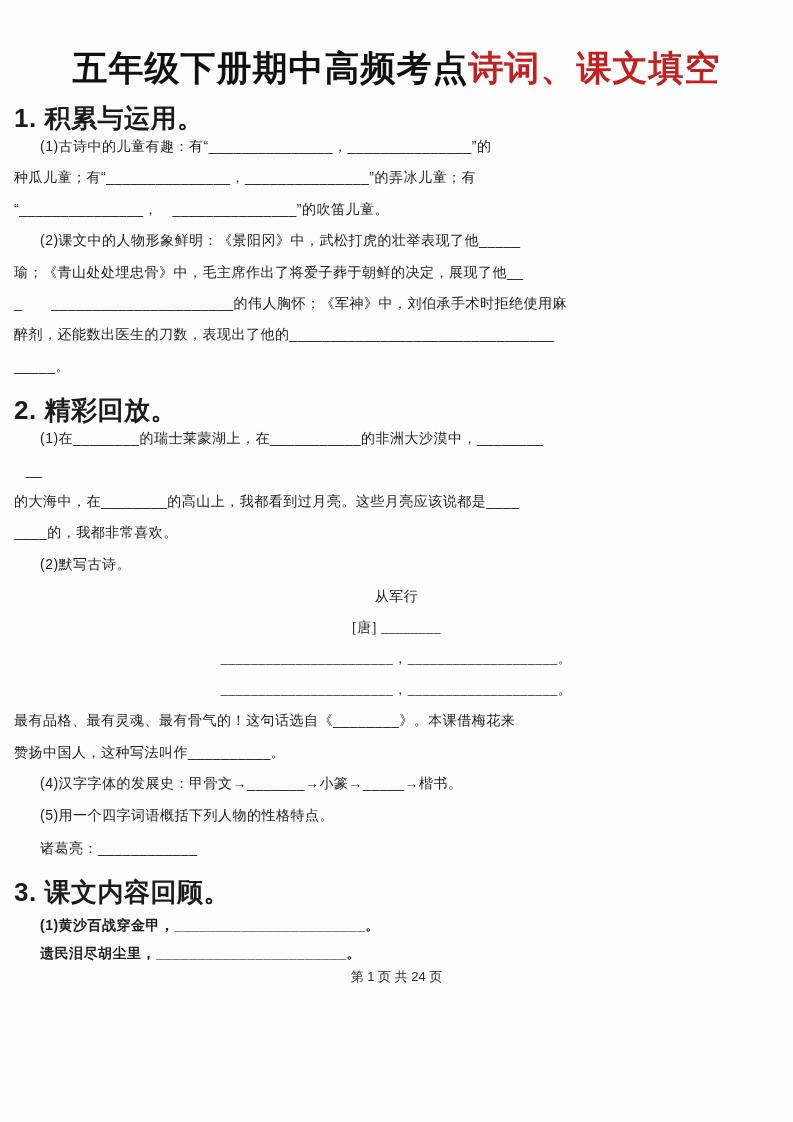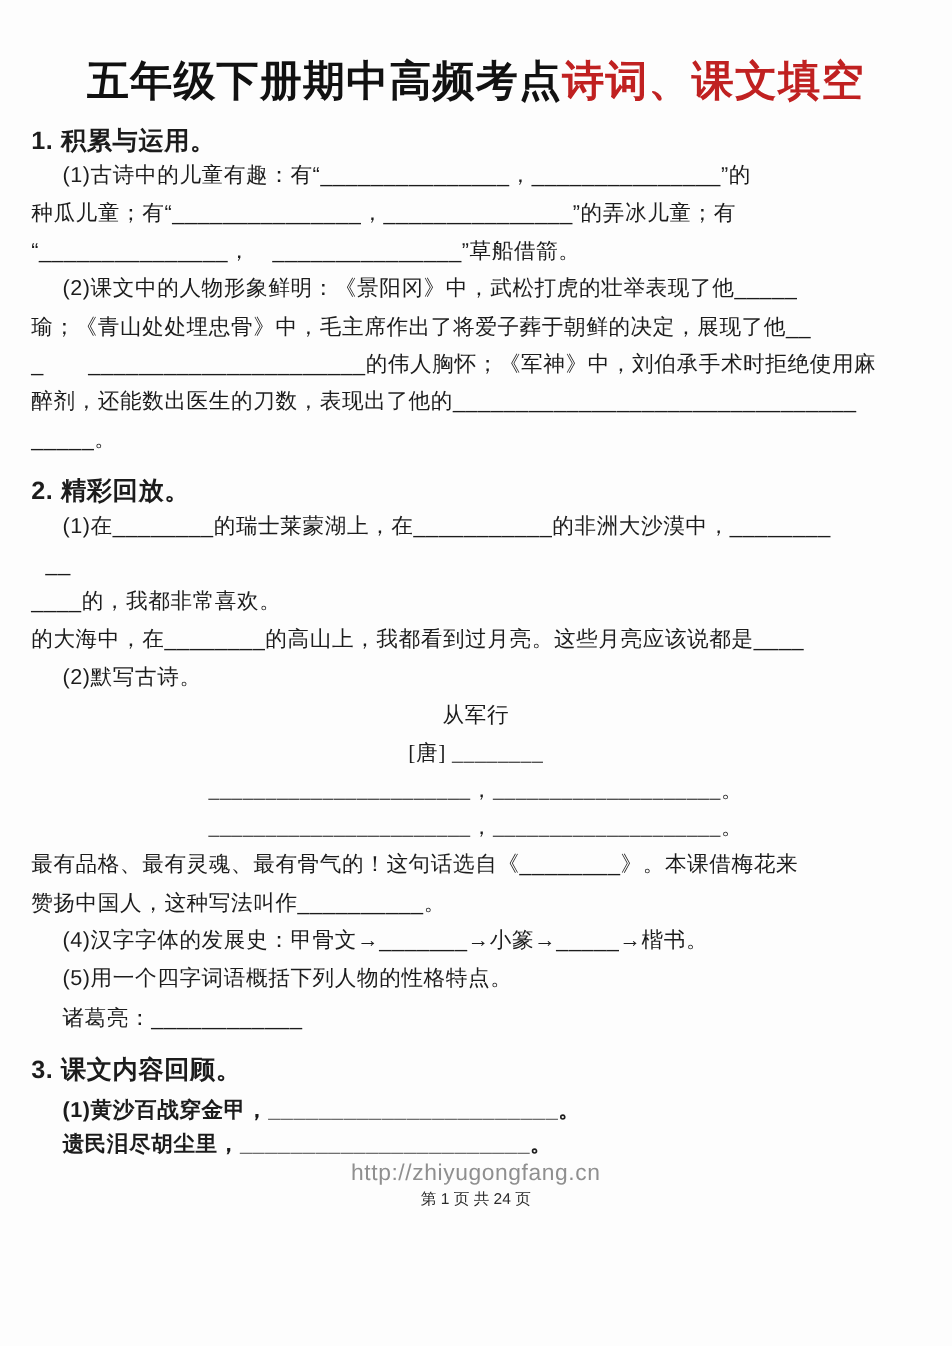--- a/index.html
+++ b/index.html
@@ -6,43 +6,43 @@
   body{
     width:793px;height:1122px;
     background:#fdfdfd;
     font-family:"Liberation Sans", sans-serif;
     color:#1c1c1c;
     overflow:hidden;
   }
   .page{
     box-sizing:border-box;
     width:793px;height:1122px;
-    padding:0 26px;
+    padding:0 14px;
     background:#fdfdfd;
   }
   .title{
     margin:0;
     padding-top:46px;
     text-align:center;
     font-size:35px;
     font-weight:bold;
     letter-spacing:1px;
     line-height:44px;
     color:#111;
   }
   .title .red{color:#c02121;}
   .sec-heading{
-    font-size:21px;
+    font-size:26px;
     font-weight:bold;
     line-height:26px;
     margin-top:15px;
     letter-spacing:0.5px;
   }
   .line{
-    font-size:18px;
+    font-size:14px;
     line-height:31.4px;
     letter-spacing:0.5px;
     white-space:nowrap;
   }
   .indent{padding-left:26px;}
   .stub{padding-left:12px;}
   .center{text-align:center;}
   .poem .line{line-height:31px;}
   .poem{margin:1px 0 0 0;font-family:Liberation Serif, serif;}
   .sec3 .line{line-height:28px;}
@@ -70,38 +70,38 @@
 
 <div class="page">
 
   <h1 class="title"><span>五年级下册期中高频考点</span><span class="red">诗词、课文填空</span></h1>
 
   <div class="sec-heading">1. 积累与运用。</div>
 
   <div class="para">
     <div class="line indent">(1)古诗中的儿童有趣：有“_______________，_______________”的</div>
     <div class="line">种瓜儿童；有“_______________，_______________”的弄冰儿童；有</div>
-    <div class="line">“_______________，　_______________”草船借箭。</div>
+    <div class="line">“_______________，　_______________”的吹笛儿童。</div>
   </div>
 
   <div class="para">
     <div class="line indent">(2)课文中的人物形象鲜明：《景阳冈》中，武松打虎的壮举表现了他_____</div>
     <div class="line">瑜；《青山处处埋忠骨》中，毛主席作出了将爱子葬于朝鲜的决定，展现了他__</div>
     <div class="line">_　　______________________的伟人胸怀；《军神》中，刘伯承手术时拒绝使用麻</div>
     <div class="line">醉剂，还能数出医生的刀数，表现出了他的________________________________</div>
     <div class="line">_____。</div>
   </div>
 
   <div class="sec-heading">2. 精彩回放。</div>
 
   <div class="para">
     <div class="line indent">(1)在________的瑞士莱蒙湖上，在___________的非洲大沙漠中，________</div>
     <div class="line stub">__</div>
+    <div class="line">的大海中，在________的高山上，我都看到过月亮。这些月亮应该说都是____</div>
     <div class="line">____的，我都非常喜欢。</div>
-    <div class="line">的大海中，在________的高山上，我都看到过月亮。这些月亮应该说都是____</div>
     <div class="line indent">(2)默写古诗。</div>
   </div>
 
   <div class="poem">
     <div class="line center">从军行</div>
     <div class="line center">[唐] ________</div>
     <div class="line center">_______________________，____________________。</div>
     <div class="line center">_______________________，____________________。</div>
   </div>
 
@@ -118,17 +118,16 @@
   </div>
 
   <div class="sec-heading">3. 课文内容回顾。</div>
 
   <div class="para sec3">
     <div class="line indent">(1)黄沙百战穿金甲，_______________________。</div>
     <div class="line indent">遗民泪尽胡尘里，_______________________。</div>
   </div>
 
   <div class="footer">
-    <div class="footer-url">http://zhiyugongfang.cn</div>
     <div class="footer-page">第 1 页 共 24 页</div>
   </div>
 
 </div>
 
 </body></html>

